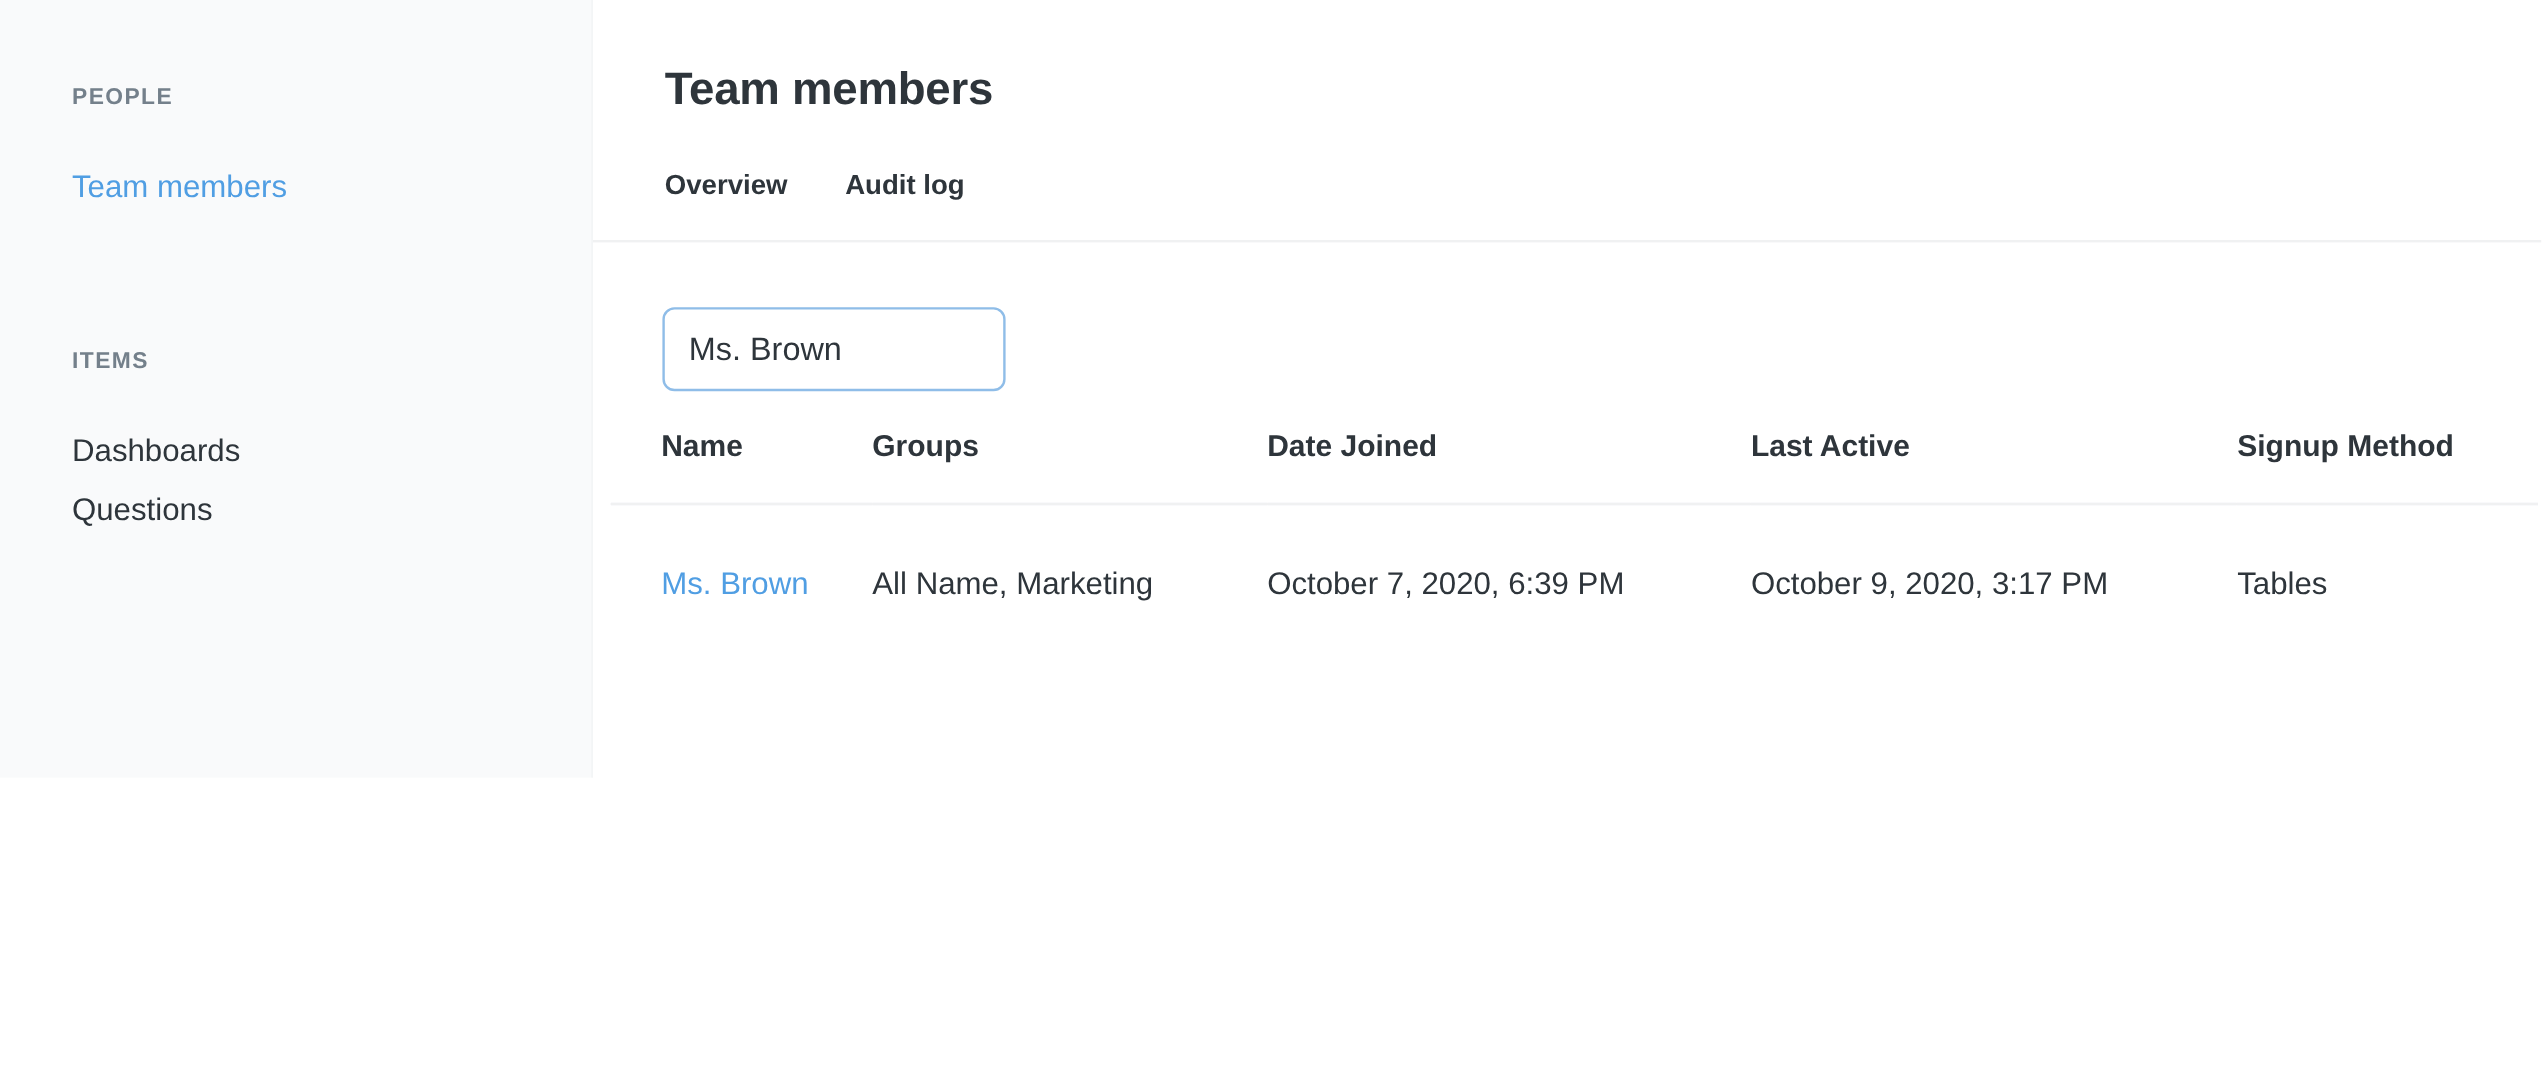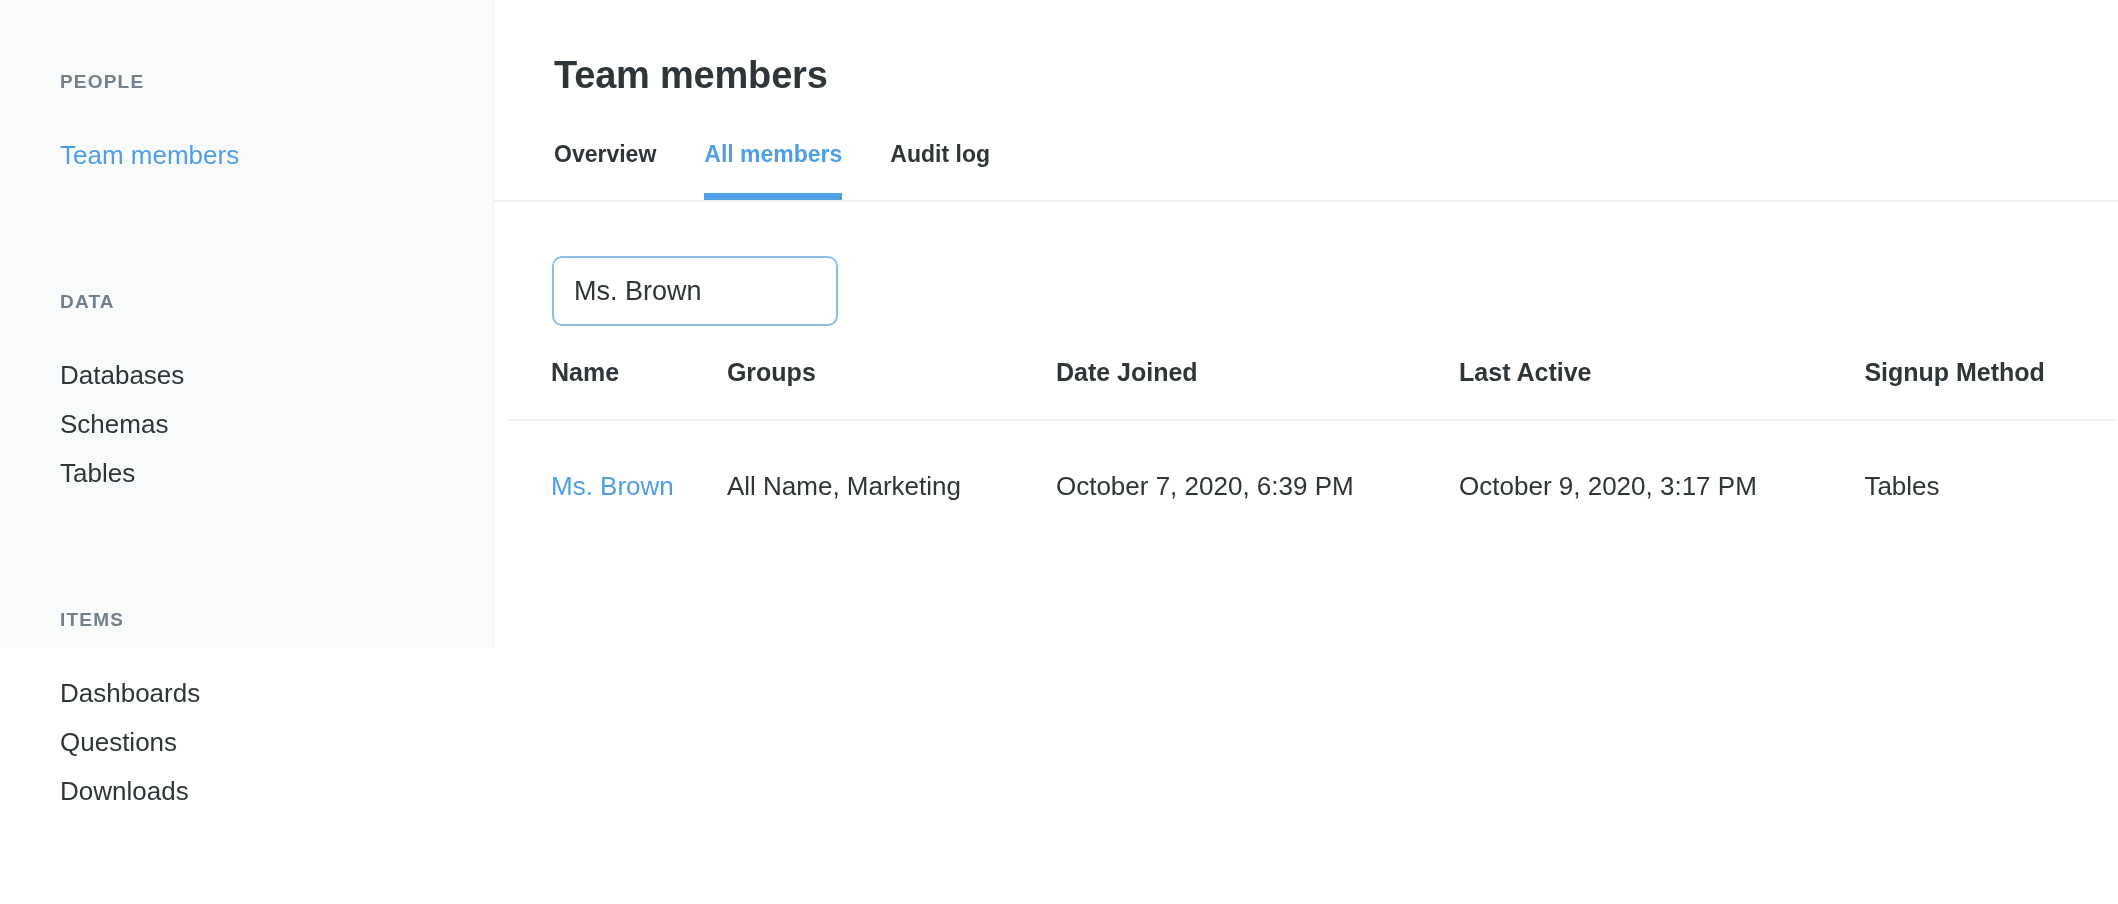--- a/index.html
+++ b/index.html
@@ -198,48 +198,38 @@
 
   <nav class="sidebar">
 
     <div class="nav-section people">
       <div class="nav-heading">PEOPLE</div>
       <ul class="nav-list">
         <li class="nav-item active">Team members</li>
       </ul>
     </div>
 
-    <div class="nav-section data">
-      <div class="nav-heading">DATA</div>
-      <ul class="nav-list">
-        <li class="nav-item">Databases</li>
-        <li class="nav-item">Schemas</li>
-        <li class="nav-item">Tables</li>
-      </ul>
-    </div>
 
     <div class="nav-section items">
       <div class="nav-heading">ITEMS</div>
       <ul class="nav-list">
         <li class="nav-item">Dashboards</li>
         <li class="nav-item">Questions</li>
-        <li class="nav-item">Downloads</li>
       </ul>
     </div>
 
   </nav>
 
   <section class="main">
 
     <h1 class="page-title">Team members</h1>
 
     <div class="tabs-wrap">
       <div class="tabs">
         <div class="tab">Overview</div>
-        <div class="tab active">All members</div>
         <div class="tab">Audit log</div>
       </div>
     </div>
 
     <div class="search-row">
       <input class="search-input" type="text" value="Ms. Brown" style="">
     </div>
 
     <div class="table-wrap">
       <table class="members">

